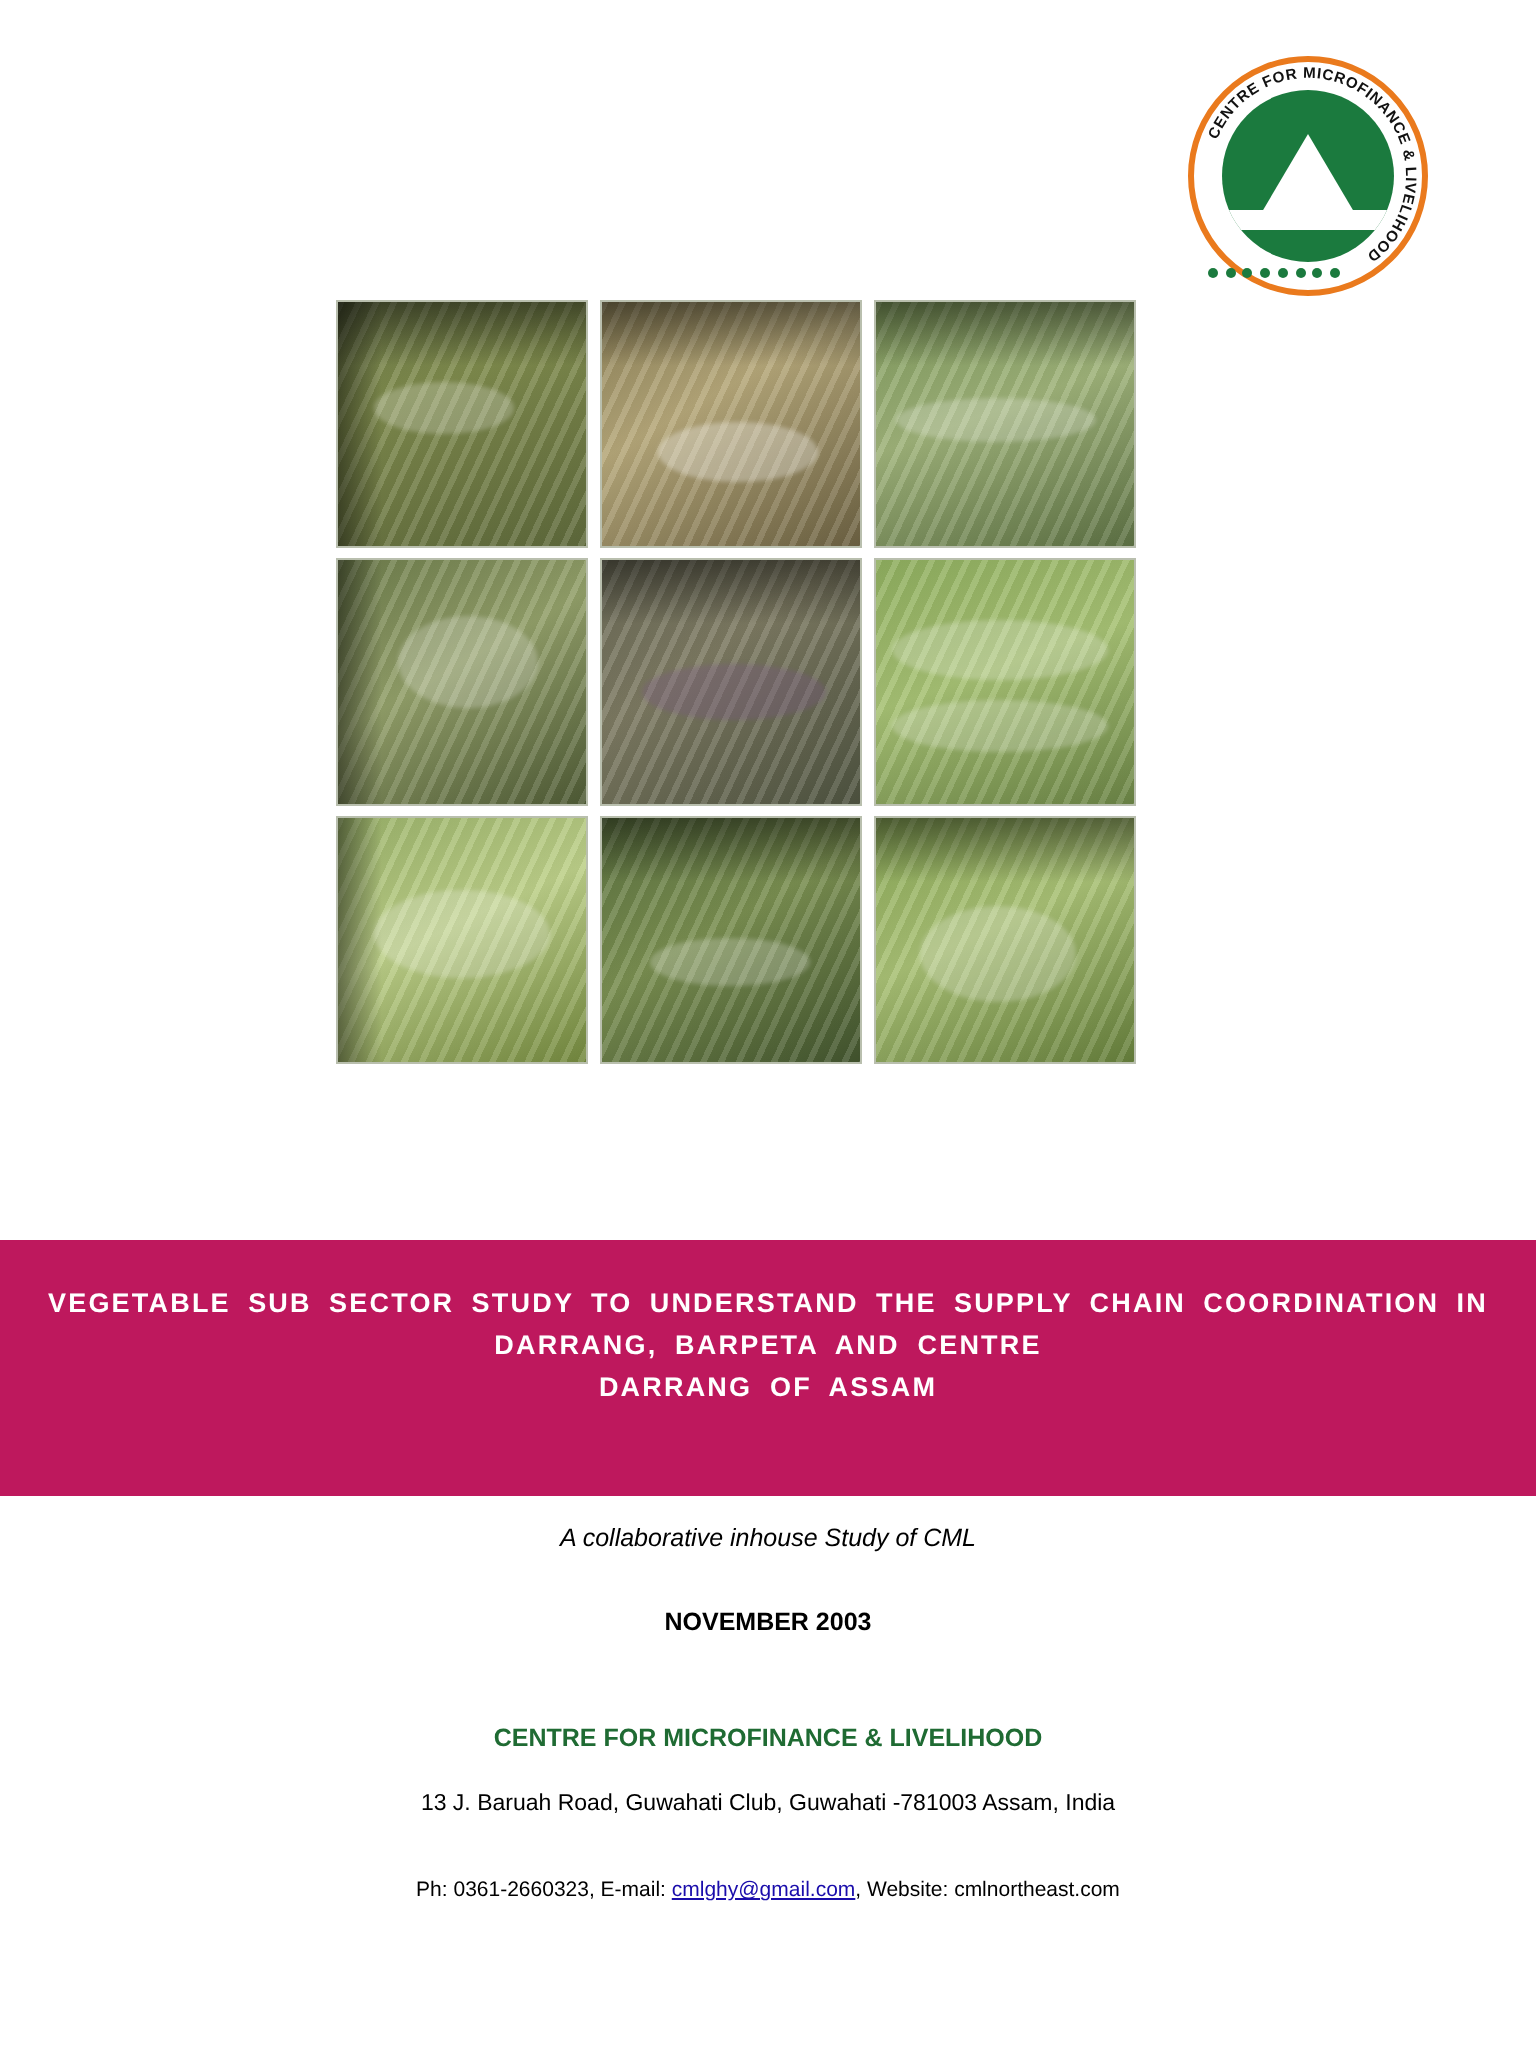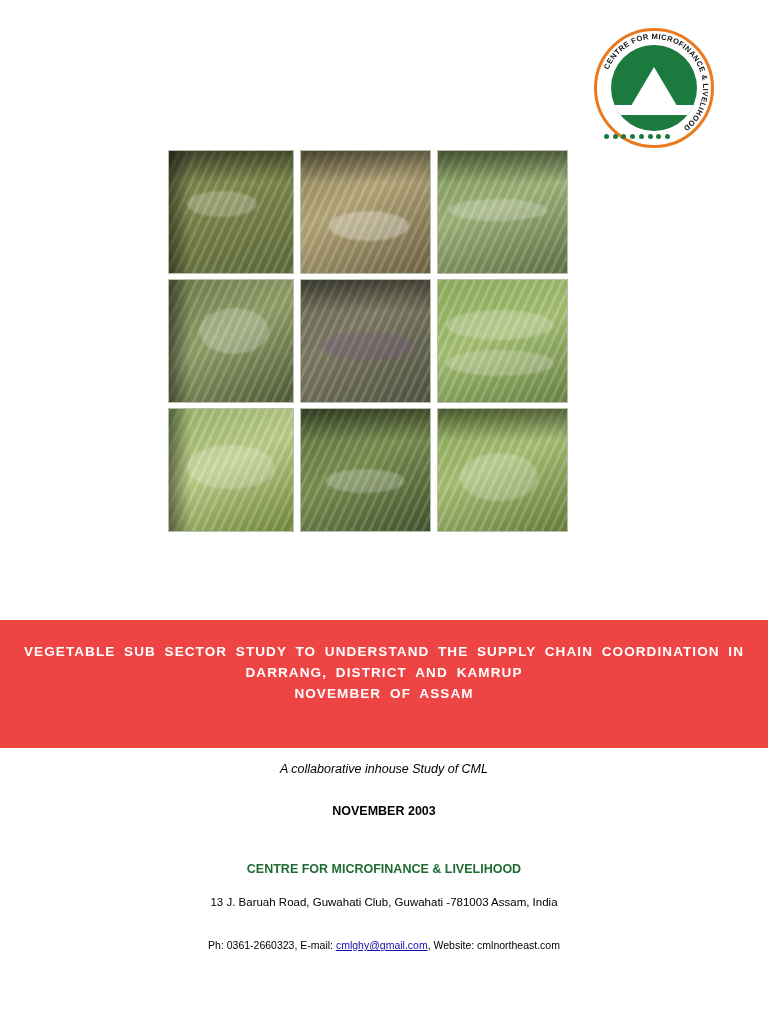--- a/index.html
+++ b/index.html
@@ -147,21 +147,21 @@
     background: linear-gradient(90deg, rgba(0,0,0,.45), rgba(0,0,0,0));
   }
 
   
   .title-band {
     position: absolute;
     left: 0;
     top: 620px;
     width: 768px;
     height: 128px;
-    background: #ef4444;
+    background: #be185d;
     color: #ffffff;
     padding: 22px 24px 0 24px;
   }
   .title-line {
     font-size: 13.5px;
     font-weight: bold;
     letter-spacing: 1.1px;
     line-height: 1.55;
     text-align: justify;
     text-align-last: justify;
@@ -306,22 +306,22 @@
     <div class="photo p-roundgourd">
       <div class="streaks"></div>
         <div class="dark-top"></div>
       <div class="blob" style="left:22px;top:44px;width:78px;height:48px;"></div>
     </div>
 
   </div>
 
   <div class="title-band">
     <div class="title-line">VEGETABLE SUB SECTOR STUDY TO UNDERSTAND THE SUPPLY CHAIN COORDINATION IN</div>
-    <div class="title-line l2">DARRANG,  DISTRICT  AND  KAMRUP</div>
-    <div class="title-line l3">NOVEMBER  OF  ASSAM</div>
+    <div class="title-line l2">DARRANG,  BARPETA  AND  CENTRE</div>
+    <div class="title-line l3">DARRANG  OF  ASSAM</div>
   </div>
 
   <div class="meta">
     <div class="subtitle">A collaborative inhouse Study of CML</div>
     <div class="date">NOVEMBER 2003</div>
     <div class="org">CENTRE FOR MICROFINANCE &amp; LIVELIHOOD</div>
     <div class="addr">13 J. Baruah Road, Guwahati Club, Guwahati -781003 Assam, India</div>
     <div class="contact">
       <span>Ph: 0361-2660323, E-mail: </span><a href="#">cmlghy@gmail.com</a><span>, Website: cmlnortheast.com</span>
     </div>

